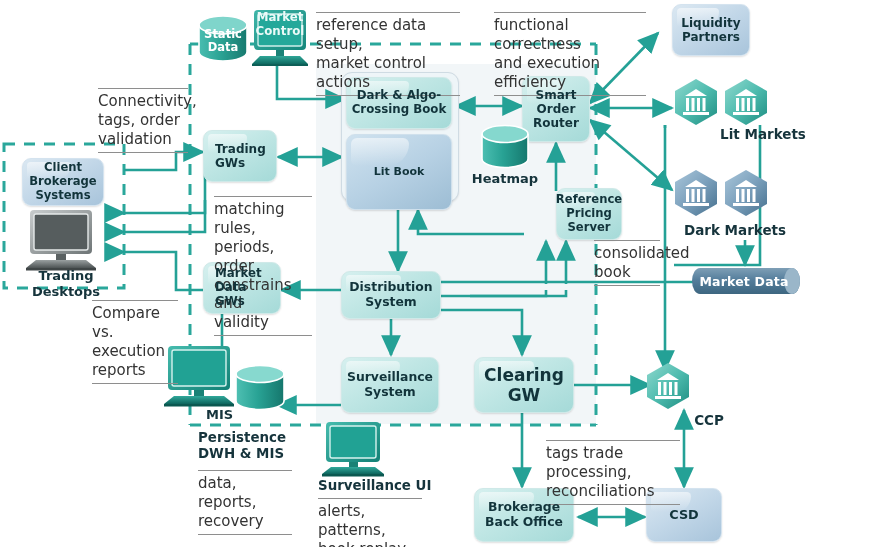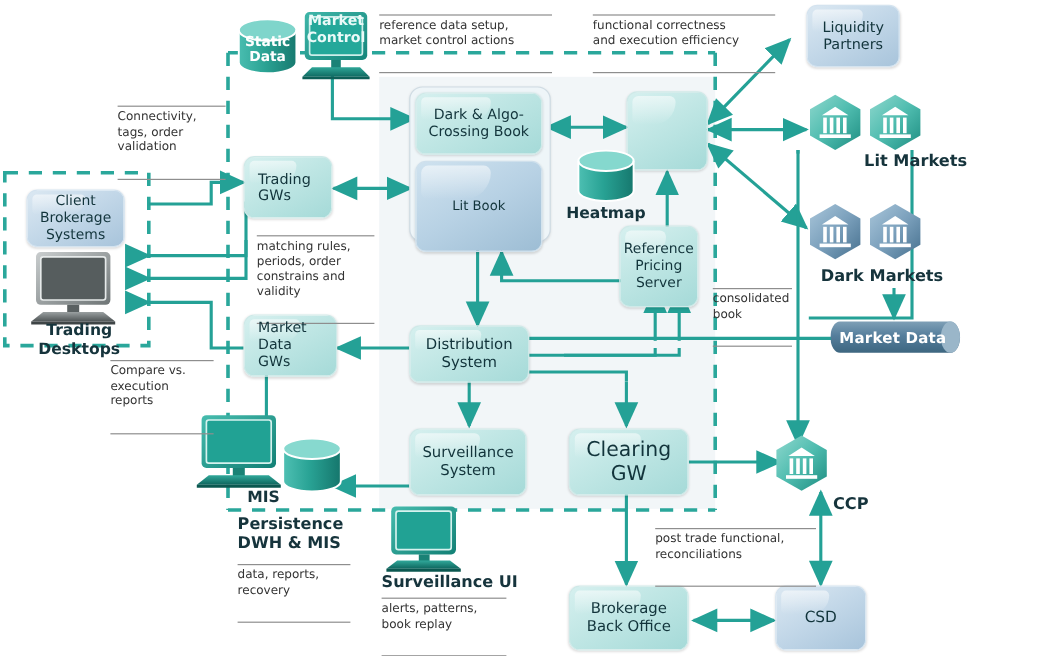--- a/index.html
+++ b/index.html
@@ -1,36 +1,36 @@
 <!DOCTYPE html>
 <html><head>
 <meta charset="utf-8">
 <style>
   html,body{margin:0;padding:0;background:#ffffff;}
   body{font-family:"DejaVu Sans","Liberation Sans",sans-serif;}
   #stage{position:relative;width:870px;height:547px;background:#ffffff;overflow:hidden;}
   svg#wires{position:absolute;left:0;top:0;width:870px;height:547px;pointer-events:none;}
   .node{position:absolute;box-sizing:border-box;display:flex;align-items:center;justify-content:center;
-        text-align:center;border-radius:9px;color:#12343b;font-weight:400;line-height:1.18;}
+        text-align:center;border-radius:9px;color:#12343b;font-weight:700;line-height:1.18;}
   .n-teal{background:linear-gradient(150deg,#d6f0ef 0%,#bfe6e4 45%,#a5dad8 100%);
           border:1px solid #cfe9e8;box-shadow:0 1px 2px rgba(0,0,0,.13);}
   .n-blue{background:linear-gradient(150deg,#dbe8f2 0%,#c2d7e8 48%,#a8c4db 100%);
           border:1px solid #d4e3ef;box-shadow:0 1px 2px rgba(0,0,0,.13);}
   .n-blue2{background:linear-gradient(150deg,#cfe2ef 0%,#b7d1e4 50%,#9dbdd4 100%);
           border:1px solid #cfe0ec;box-shadow:0 1px 2px rgba(0,0,0,.13);}
   .node .gloss{position:absolute;left:4px;top:3px;right:40%;height:38%;border-radius:8px 8px 30px 8px;
           background:linear-gradient(180deg,rgba(255,255,255,.55),rgba(255,255,255,0));pointer-events:none;}
   .node span.lbl{position:relative;z-index:2;padding:0 4px;}
   .lbl-left{justify-content:flex-start;text-align:left;}
   .lbl-left span.lbl{padding-left:11px;}
   .booksgroup{position:absolute;border-radius:11px;background:#eef5f8;border:1px solid #cfdbe3;
           box-shadow:0 1px 2px rgba(0,0,0,.10);}
   .zone{position:absolute;background:#f2f6f8;}
-  .ann{position:absolute;color:#333;font-size:10px;line-height:1.26;font-weight:400;
-       border-top:1px solid #8e8e8e;border-bottom:1px solid #8e8e8e;padding:3px 0 19px 0;box-sizing:border-box;}
+  .ann{position:absolute;color:#333;font-size:15px;line-height:1.26;font-weight:400;
+       border-top:1px solid #8e8e8e;border-bottom:1px solid #8e8e8e;padding:3px 0 3px 0;box-sizing:border-box;}
   .caption{position:absolute;color:#16343c;font-weight:700;font-size:13px;line-height:1.2;}
   .iconwrap{position:absolute;}
   .hexlabel{position:absolute;color:#16343c;font-weight:700;font-size:13.5px;text-align:center;padding-left:41px;}
   .md-cyl{position:absolute;display:flex;align-items:center;justify-content:center;color:#fff;
           font-weight:700;font-size:12.5px;letter-spacing:.2px;}
 </style>
 </head>
 <body>
 
 <div id="stage">
@@ -202,40 +202,43 @@
       <span class="lbl" style="white-space:pre-line;">Dark &amp; Algo-
 Crossing Book</span>
   </div>
   <div class="node n-blue2" style="left:346px;top:134px;width:106px;height:76px;font-size:11px;">
     <div class="gloss"></div>
       <span class="lbl">Lit Book</span>
   </div>
 
   <div class="node n-teal" style="left:522px;top:76px;width:68px;height:66px;font-size:12px;">
     <div class="gloss"></div>
+      <span class="lbl" style="white-space:pre-line;">Smart
+Order
+Router</span>
   </div>
 
   <div class="iconwrap" style="left:480px;top:124px;width:50px;height:46px;">
     <svg viewBox="0 0 50 46" width="50" height="46">
       <defs>
           <linearGradient id="cylB" x1="0" y1="0" x2="1" y2="0">
         <stop offset="0" stop-color="#4dbfb2"></stop>
             <stop offset=".45" stop-color="#28a294"></stop>
         <stop offset="1" stop-color="#16786e"></stop>
           </linearGradient>
         </defs>
       <path d="M2,10 L2,35 A23,8.5 0 0 0 48,35 L48,10 Z" fill="url(#cylB)"></path>
       <ellipse cx="25" cy="10" rx="23" ry="8.5" fill="#85d8ce"></ellipse>
       <ellipse cx="25" cy="10" rx="23" ry="8.5" fill="none" stroke="#ffffff" stroke-width="1.6"></ellipse>
       <path d="M2,10 L2,35 A23,8.5 0 0 0 48,35 L48,10" fill="none" stroke="#fff" stroke-width="1.6"></path>
     </svg>
   </div>
   <div class="caption" style="left:468px;top:171px;width:74px;text-align:center;">Heatmap</div>
 
-  <div class="node n-teal" style="left:516px;top:188px;width:66px;height:68px;font-size:11.6px;">
+  <div class="node n-teal" style="left:556px;top:188px;width:66px;height:52px;font-size:11.6px;">
     <div class="gloss"></div>
       <span class="lbl" style="white-space:pre-line;">Reference
 Pricing
 Server</span>
   </div>
 
   <div class="node n-teal lbl-left" style="left:203px;top:262px;width:78px;height:52px;font-size:11.8px;">
     <div class="gloss"></div>
       <span class="lbl" style="white-space:pre-line;">Market
 Data
@@ -455,16 +458,16 @@
 
   <div class="ann" style="left:198px;top:470px;width:94px;white-space:pre-line;">data, reports,
 recovery</div>
 
   <div class="ann" style="left:318px;top:498px;width:104px;white-space:pre-line;">alerts, patterns,
 book replay</div>
 
   <div class="ann" style="left:594px;top:240px;width:66px;white-space:pre-line;">consolidated
 book</div>
 
-  <div class="ann" style="left:546px;top:440px;width:134px;white-space:pre-line;">post trade functional,
+  <div class="ann" style="left:546px;top:440px;width:134px;white-space:pre-line;">tags trade processing,
 reconciliations</div>
 
 </div>
 
 </body></html>

